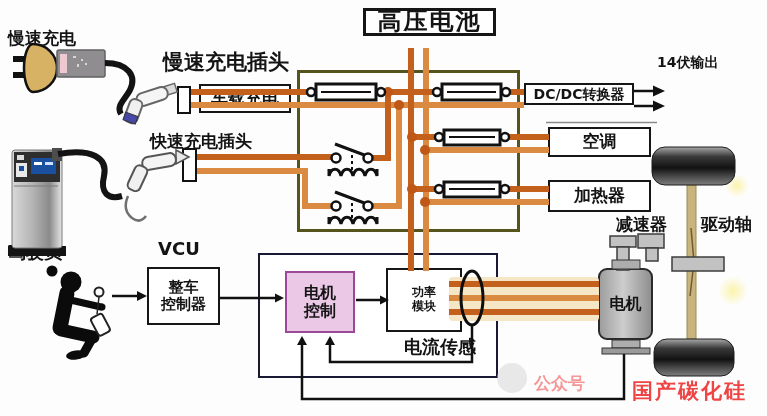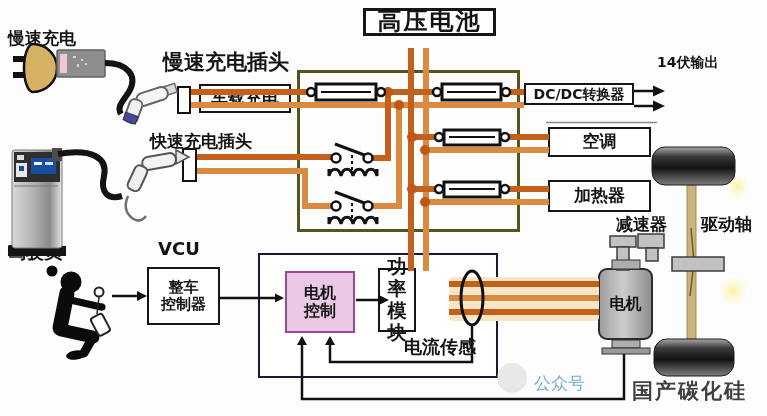--- a/index.html
+++ b/index.html
@@ -7,22 +7,22 @@
   .stage{position:relative;width:767px;height:416px;background:#fdfdfd;overflow:hidden;
          font-family:"DejaVu Sans","Liberation Sans",sans-serif;color:#141414}
   .box{position:absolute;display:flex;align-items:center;justify-content:center;
        background:#fff;border:2px solid #161616;font-weight:bold;text-align:center;line-height:1.15;z-index:2}
   .box.col{flex-direction:column}
   .lbl{position:absolute;font-weight:bold;white-space:nowrap;z-index:2}
   .frame{position:absolute;background:transparent;z-index:1}
   svg.overlay{position:absolute;left:0;top:0;z-index:3;pointer-events:none}
   .connector{position:absolute;background:#fff;border:2px solid #111;z-index:2}
   .ghost-disc{position:absolute;width:30px;height:30px;border-radius:50%;background:#d4d4d4;opacity:.5;z-index:1}
-  .ghost-text{position:absolute;color:#0369a1;opacity:.55;font-weight:normal;z-index:1;white-space:nowrap}
-  .watermark{position:absolute;color:#404040;font-weight:600;letter-spacing:2px;z-index:2;white-space:nowrap}
+  .ghost-text{position:absolute;color:#ef4444;opacity:.55;font-weight:bold;z-index:1;white-space:nowrap}
+  .watermark{position:absolute;color:#ef4444;font-weight:600;letter-spacing:2px;z-index:2;white-space:nowrap}
 </style>
 </head>
 <body>
 
 <div class="stage">
 
   <div class="lbl" style="left:8px;top:27px;font-size:17px">慢速充电</div>
   <div class="lbl" style="left:163px;top:48px;font-size:21px">慢速充电插头</div>
   <div class="lbl" style="left:150px;top:130px;font-size:17px">快速充电插头</div>
 
@@ -52,21 +52,21 @@
     <span>控制器</span>
   </div>
 
   <div class="frame" style="left:258px;top:253px;width:240px;height:125px;border:2.5px solid #191933;background:#fff"></div>
 
   <div class="box col" style="left:285px;top:271px;width:70px;height:62px;background:#eac8e6;border:2.5px solid #9c4898;font-size:16px">
     <span>电机</span>
     <span>控制</span>
   </div>
 
-  <div class="box col" style="left:378px;top:268px;width:38px;height:64px;font-size:19px">
+  <div class="box col" style="left:386px;top:268px;width:76px;height:64px;font-size:12px">
     <span>功率</span>
     <span>模块</span>
   </div>
 
   <div class="lbl" style="left:404px;top:335px;font-size:18px">电流传感</div>
 
   <div class="box" style="left:598px;top:268px;width:55px;height:72px;border:2px solid #2a2a2a;border-radius:9px;background:linear-gradient(90deg,#9e9e9e,#cdcdcd 45%,#8f8f8f);font-size:16px">电机</div>
 
   <div class="ghost-disc" style="left:497px;top:363px"></div>
   <div class="ghost-text" style="left:534px;top:372px;font-size:17px">公众号</div>

